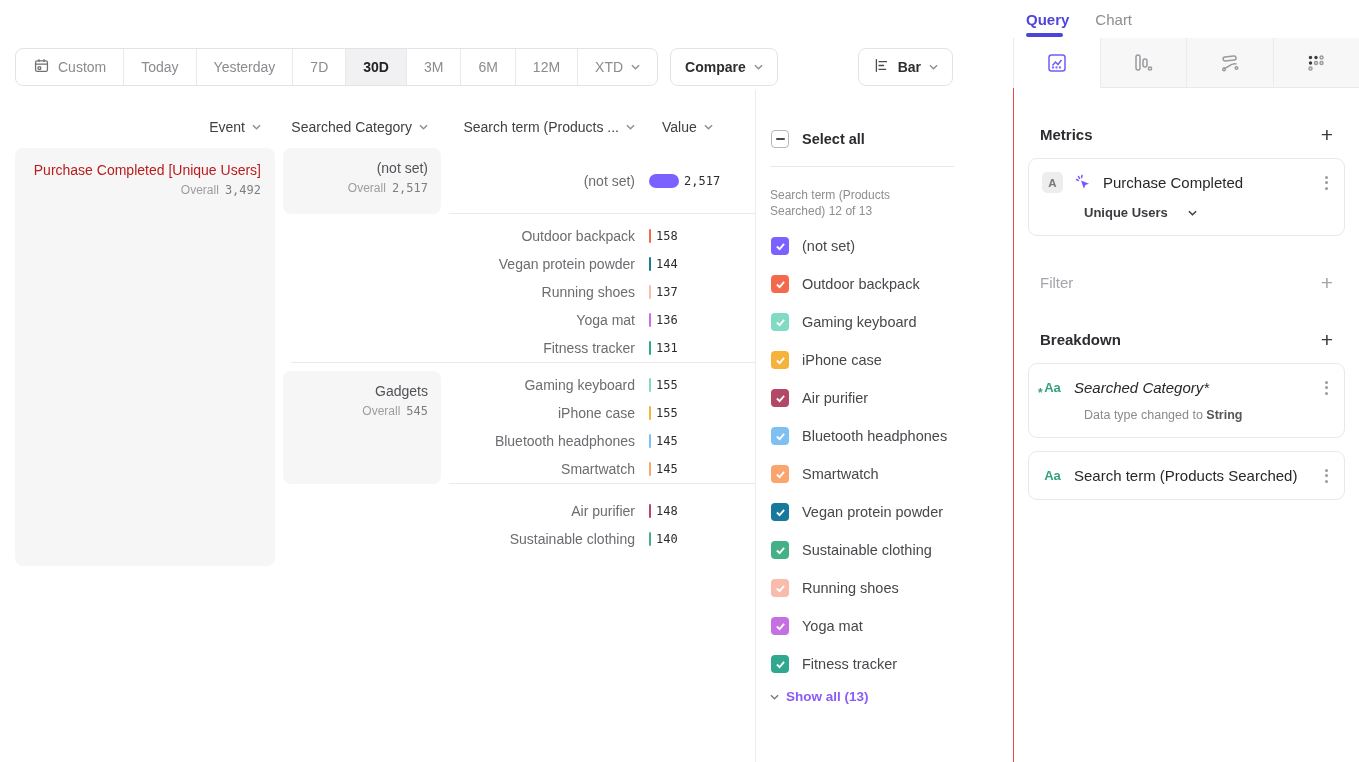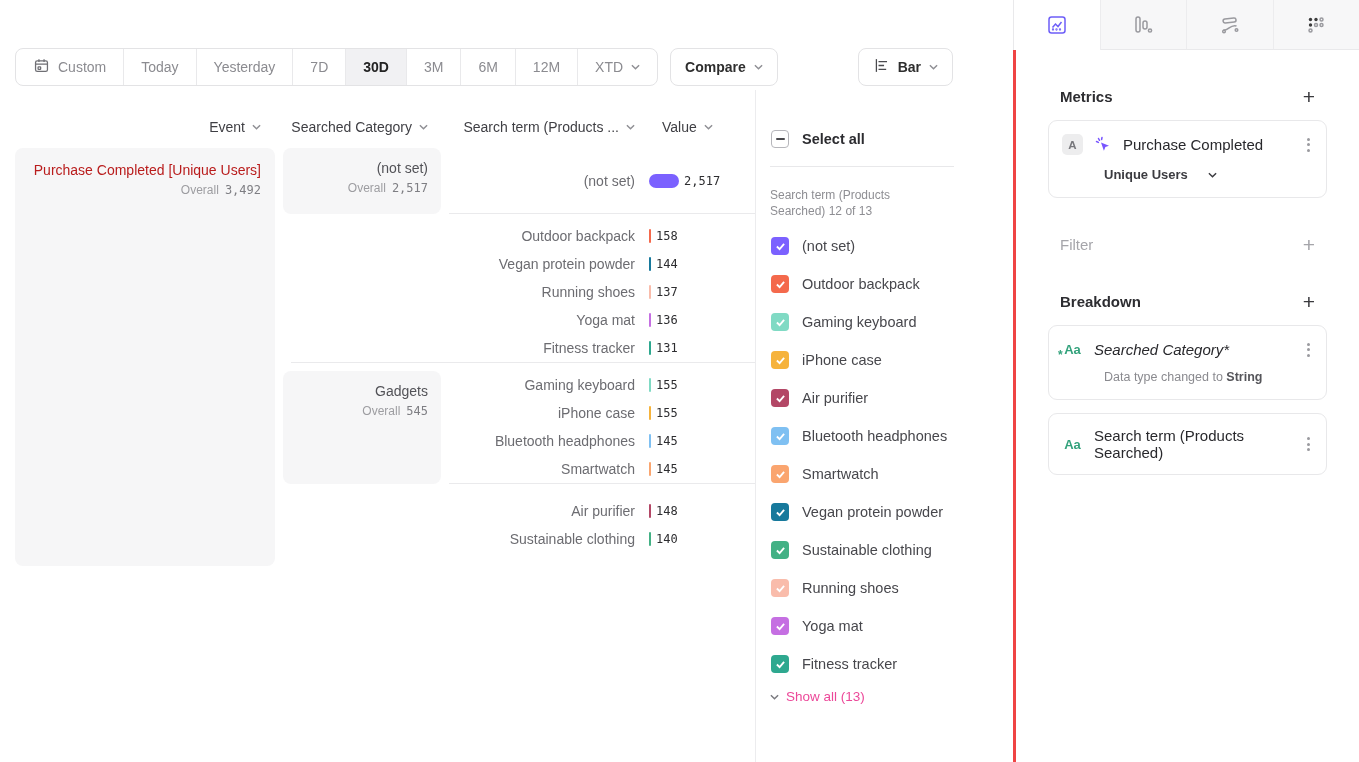--- a/index.html
+++ b/index.html
@@ -57,35 +57,35 @@
   .cb-ind .dash { width:9px; height:2px; background:#4a4a4e; border-radius:1px; }
   .selall-label { font-size:14.5px; font-weight:600; color:#2c2c30; }
   .legend-divider { width:184px; height:1px; background:#e8e8ea; margin-top:18px; }
   .legend-sub { margin-top:20px; font-size:12px; line-height:16px; color:#8e8e93; width:160px; }
   .legend-list { margin-top:8px; }
   .litem { display:flex; align-items:center; gap:13px; height:38px; cursor:pointer; padding-left:1px; }
   .cb svg { width:11px; height:9px; stroke:#fff; stroke-width:2; fill:none; }
   .litem-label { font-size:14.5px; color:#47474c; }
   .showall { display:flex; align-items:center; gap:7px; margin-top:6px; cursor:pointer; }
   .showall .chev svg { stroke:#7a7a7f; }
-  .showall-label { font-size:13.5px; font-weight:400; color:#ec4899; }
+  .showall-label { font-size:13.5px; font-weight:700; color:#8b5cf6; }
 
   .query-panel { width:346px; display:flex; flex-direction:column; }
   .qtabs { height:38px; display:flex; align-items:center; padding-left:13px; gap:26px; }
   .qtab { font-size:15px; font-weight:700; cursor:pointer; position:relative; height:100%; display:flex; align-items:center; }
   .qtab.active { color:#4f44d9; }
   .qtab.inactive { color:#8d8d92; font-weight:500; }
   .qtab.active::after { content:""; position:absolute; left:0; bottom:1px; width:37px; height:4px; border-radius:2px; background:#4f44d9; }
   .icon-tabs { height:50px; display:flex; border-left:1px solid #e9e9eb; }
   .itab { flex:1; display:flex; align-items:center; justify-content:center; background:#f7f7f8; border-bottom:1px solid #e9e9eb; border-right:1px solid #ececee; cursor:pointer; }
   .itab:last-child { border-right:none; }
   .itab.active { background:#fff; border-bottom:none; }
   .itab svg { width:22px; height:22px; fill:none; stroke:#9a9a9f; stroke-width:1.5; }
   .itab.active svg { stroke:#6d5ef8; }
-  .qbody { flex:1; border-left:3px solid #ef4444; padding:0 32px; }
+  .qbody { flex:1; border-left:1px solid #ef4444; padding:0 14px; }
   .qheading { display:flex; align-items:center; justify-content:space-between; padding:0 12px; margin-top:36px; }
   .qheading .ht { font-size:15px; font-weight:600; color:#2d2d31; }
   .qheading .ht.muted { color:#a5a5aa; font-weight:500; }
   .plus { font-size:21px; font-weight:300; color:#3a3a3e; cursor:pointer; line-height:1; }
   .plus.muted { color:#a5a5aa; }
   .qcard { border:1px solid #e8e8ea; border-radius:9px; margin-top:13px; padding:13px 13px; cursor:pointer; background:#fff; }
   .qcard-row { display:flex; align-items:center; gap:11px; }
   .a-badge { width:21px; height:21px; border-radius:5px; background:#ededee; color:#77777c; font-size:11.5px; font-weight:600; display:flex; align-items:center; justify-content:center; flex:none; }
   .ev-icon svg { width:18px; height:18px; display:block; }
   .qcard-title { font-size:15px; font-weight:500; color:#28282c; flex:1; }
@@ -447,20 +447,24 @@
                 <path d="M1 1l4 4 4-4"></path>
               </svg>
             </span>
           <span class="showall-label">Show all (13)</span>
         </div>
       </div>
     </div>
   </div>
 
   <div class="query-panel">
+    <div class="qtabs">
+      <div class="qtab active">Query</div>
+      <div class="qtab inactive">Chart</div>
+    </div>
     <div class="icon-tabs">
       <div class="itab active">
         <svg viewBox="0 0 22 22">
             <rect x="3" y="3" width="16" height="16" rx="2.5"></rect>
             <path d="M6.5 13.5l3-3.5 2.5 2.5 3.5-4.5"></path>
             <circle cx="7" cy="15.5" r="0.4" fill="currentColor"></circle>
             <circle cx="10.5" cy="15.5" r="0.4"></circle>
             <circle cx="14" cy="15.5" r="0.4"></circle>
           </svg>
       </div>

